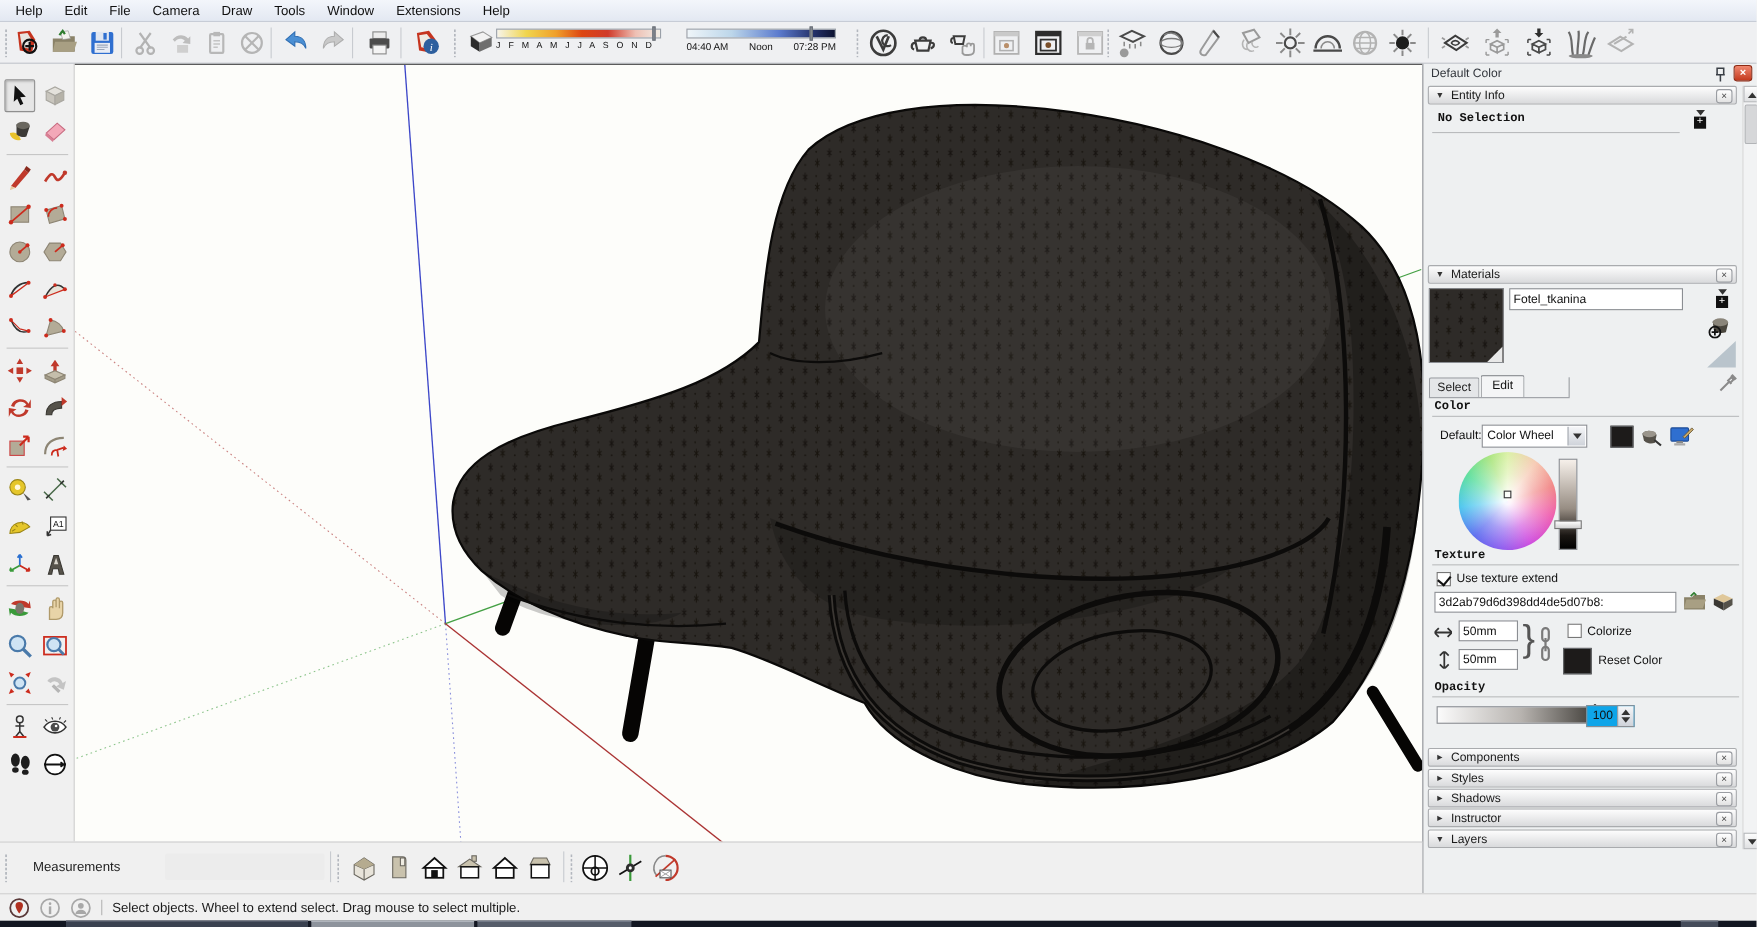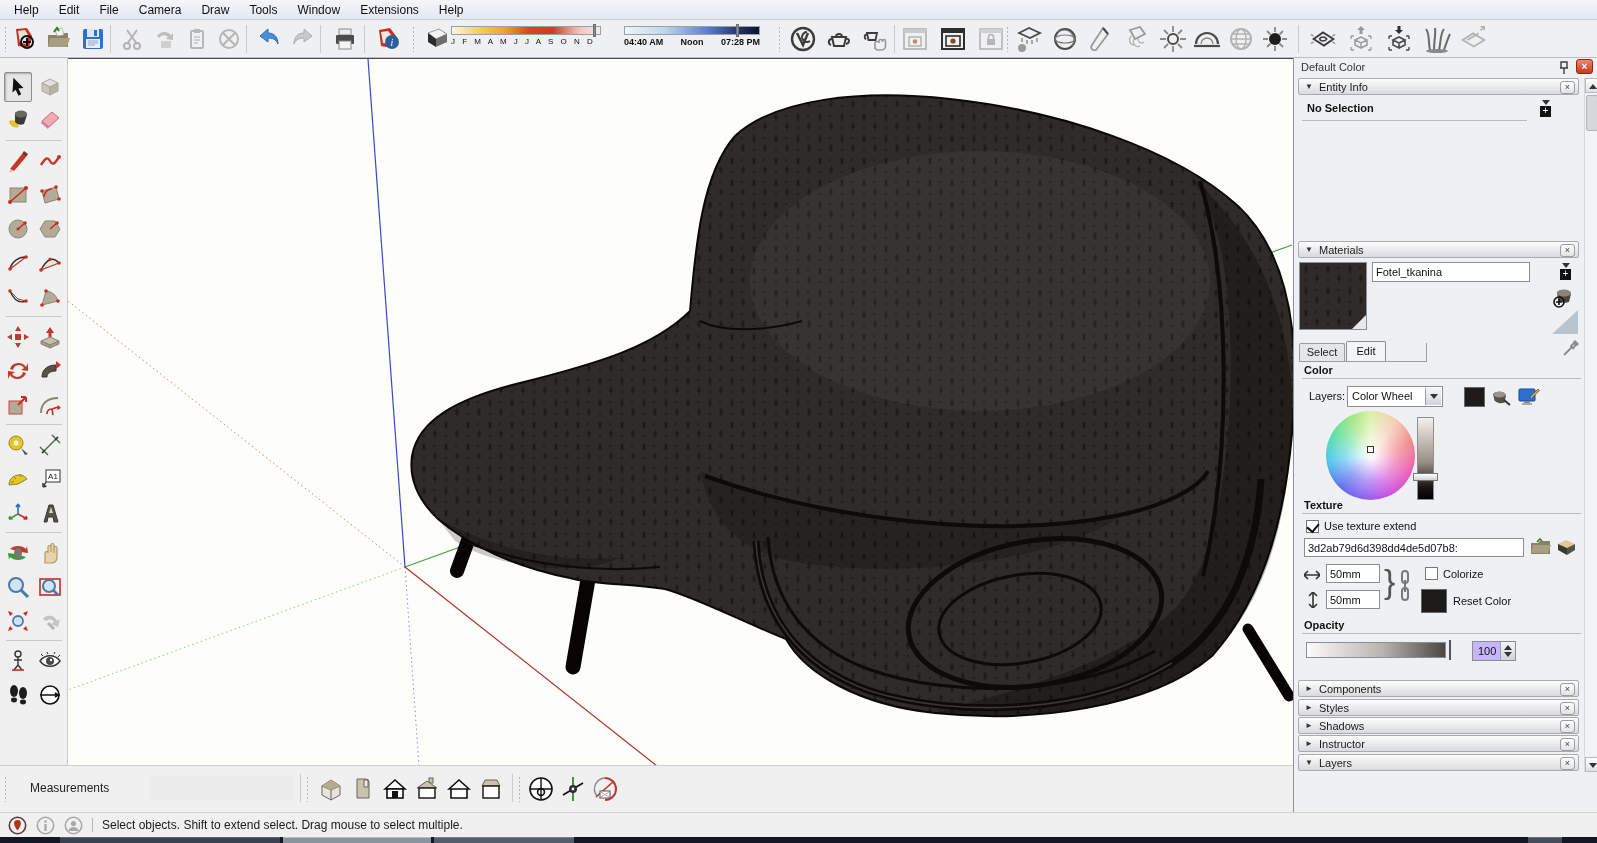--- a/index.html
+++ b/index.html
@@ -16,42 +16,42 @@
   
   #toolbar { position:absolute; top:20px; left:0; width:100%; height:38px;
     background:#eff0f2; border-bottom:1px solid #b9bdc4; }
   .handle { position:absolute; top:6px; width:3px; height:26px;
     background-image:radial-gradient(#b3b7be 1px, transparent 1px); background-size:3px 4px; }
   .vsep { position:absolute; top:5px; width:1px; height:28px; background:#c8cbd0; }
   .tbtn { position:absolute; top:4px; width:30px; height:30px; display:flex; align-items:center; justify-content:center; }
   .slider-wrap { position:absolute; top:6px; }
   .slider-bar { height:9px; border:1px solid #9aa0a8; }
   .slider-lbl { font-size:8px; color:#101010; margin-top:2px; white-space:nowrap; letter-spacing:2.5px; }
-  .time-lbls { font-size:9px; color:#101010; margin-top:2px; display:flex; justify-content:space-between; letter-spacing:0;font-weight:bold; }
+  .time-lbls { font-size:9px; color:#101010; margin-top:2px; display:flex; justify-content:space-between; letter-spacing:0; }
   .thumb { position:absolute; top:-2px; width:3px; height:13px; background:#8a8f97; border:1px solid #6a6f77; }
 
   
   #tools { position:absolute; left:0; top:58px; width:68px; height:707px; background:#f0f0f0; border-right:1px solid #c9c9c9; }
   .tool { position:absolute; width:28px; height:30px; display:flex; align-items:center; justify-content:center; }
   .tool.pressed { background:#e6e6e6; border:1px solid #8f8f8f; box-shadow:inset 1px 1px 2px rgba(0,0,0,.25); border-radius:2px; }
   .tsep { position:absolute; left:6px; width:56px; height:1px; background:#c6c6c6; }
 
   
   #viewport { position:absolute; left:68px; top:58px; width:1225px; height:707px;
     background:#fdfdfa; border-top:1px solid #4a4a4a; }
 
   
   #tray { position:absolute; left:1293px; top:58px; width:304px; height:754px; background:#eef0f1; border-left:1px solid #8e9196; }
   .tray-hdr { position:absolute; left:4px; width:281px; height:17px;
     background:linear-gradient(#fdfdfd,#d9dadc); border:1px solid #a9abae; border-radius:2px;
     display:flex; align-items:center; font-size:11px; color:#1a1a1a; }
   .tray-hdr .arr { width:20px; text-align:center; font-size:8px; color:#333; }
   .xbtn { position:absolute; right:3px; top:1.5px; width:15px; height:13px; background:linear-gradient(#fff,#e2e2e2);
     border:1px solid #9a9da2; border-radius:3px; font-size:9px; line-height:11px; text-align:center; color:#444; }
-  .bold11 { font-size:11px; font-weight:bold; color:#111; }
+  .bold11 { font-size:11px; font-weight:bold; color:#111;font-family:Liberation Mono, monospace; }
   .hline { position:absolute; height:1px; background:#b9bbbd; }
   .field { background:#fff; border:1px solid #8b8e93; font-size:11px; padding:2px 3px; color:#111; font-family:"Liberation Sans",sans-serif; }
   .cb { width:13px; height:13px; background:#fff; border:1px solid #777; position:absolute; }
   .cb.checked::after { content:""; position:absolute; left:2px; top:0px; width:6px; height:9px;
     border:solid #111; border-width:0 2px 2px 0; transform:rotate(40deg); }
   .swatch { background:#1d1b1a; border:1px solid #66686b; }
   .combo-btn { position:absolute; right:1px; top:1px; width:16px; height:17px; background:linear-gradient(#f5f6f8,#cfd3da); border-left:1px solid #9aa0a8; }
   .tri-dn { width:0; height:0; border-left:4px solid transparent; border-right:4px solid transparent; border-top:5px solid #333; position:absolute; }
   .tri-up { width:0; height:0; border-left:4px solid transparent; border-right:4px solid transparent; border-bottom:5px solid #333; position:absolute; }
 
@@ -712,21 +712,21 @@
   <div class="abs" style="left:52px;top:283px;width:40px;height:20px;background:#f4f5f6;border:1px solid #8b8e93;border-bottom:none;border-radius:2px 2px 0 0;text-align:center;font-size:11px;line-height:19px;color:#111">Edit</div>
   <div class="hline" style="left:5px;top:303px;width:128px;background:#9a9da2"></div>
   <div class="abs" style="left:132px;top:285px;width:1px;height:18px;background:#9a9da2"></div>
   <svg class="abs" style="left:268px;top:281px" width="18" height="18" viewBox="0 0 18 18">
       <path d="M2 16 L10 8 M10 8 l2 2 M12 4 l2 2 l-3 3 l-2 -2 Z" stroke="#8a8a8a" stroke-width="1.8" fill="none"></path>
       <path d="M13 1 l4 4 -2 2 -4 -4 Z" fill="#8a8a8a"></path>
     </svg>
 
   <div class="abs bold11" style="left:10px;top:306px">Color</div>
   <div class="hline" style="left:8px;top:320px;width:279px"></div>
-  <div class="abs" style="left:15px;top:332px;font-size:11px">Layers:</div>
+  <div class="abs" style="left:15px;top:332px;font-size:11px">Default:</div>
   <div class="abs" style="left:53px;top:328px;width:96px;height:21px;background:#fff;border:1px solid #8b8e93">
     <span class="abs" style="left:4px;top:3px;font-size:11px">Color Wheel</span>
     <span class="combo-btn">
         <span class="tri-dn" style="left:4px;top:6px"></span>
       </span>
   </div>
   <div class="abs swatch" style="left:170px;top:329px;width:21px;height:20px"></div>
   <svg class="abs" style="left:196px;top:328px" width="22" height="22" viewBox="0 0 22 22">
       <path d="M3 8 a7 4.5 0 0 1 13 1.5 l-1.5 7 a7 4.5 0 0 1 -10 -2 Z" fill="#55514a"></path>
       <ellipse cx="9.5" cy="8.5" rx="6" ry="3" fill="#9a958c"></ellipse>
@@ -777,21 +777,21 @@
     </svg>
   <div class="cb" style="left:131px;top:509px"></div>
   <div class="abs" style="left:149px;top:510px;font-size:11px">Colorize</div>
   <div class="abs swatch" style="left:127px;top:531px;width:26px;height:24px"></div>
   <div class="abs" style="left:159px;top:537px;font-size:11px">Reset Color</div>
 
   <div class="abs bold11" style="left:10px;top:561px">Opacity</div>
   <div class="hline" style="left:8px;top:575px;width:279px"></div>
   <div class="abs" style="left:12px;top:584px;width:140px;height:16px;border:1px solid #8b8e93;background:linear-gradient(90deg,#fbfbfb,#b7b3af 55%,#4a4742)"></div>
   <div class="abs" style="left:155px;top:582px;width:2px;height:20px;background:#555"></div>
-  <div class="abs" style="left:178px;top:583px;width:44px;height:20px;background:#c4b5fd;border:1px solid #8b8e93">
+  <div class="abs" style="left:148px;top:583px;width:44px;height:20px;background:#0ea5e9;border:1px solid #8b8e93">
     <span class="abs" style="left:5px;top:3px;font-size:11px">100</span>
     <span class="abs" style="right:0;top:0;width:15px;height:18px;background:linear-gradient(#f5f6f8,#cfd3da);border-left:1px solid #9aa0a8">
       <span class="tri-up" style="left:3px;top:3px"></span>
         <span class="tri-dn" style="left:3px;top:10px"></span>
     </span>
   </div>
 
   <div class="tray-hdr" style="top:622px">
     <span class="arr">►</span>
     <span>Components</span>
@@ -912,21 +912,21 @@
       <circle cx="9.5" cy="9.5" r="8.2" fill="none" stroke="#a8a8a8" stroke-width="1.6"></circle>
       <circle cx="9.5" cy="5.5" r="1.2" fill="#a8a8a8"></circle>
       <rect x="8.4" y="8" width="2.2" height="7" fill="#a8a8a8"></rect>
     </svg>
   <svg class="abs" style="left:64px;top:3px" width="19" height="19" viewBox="0 0 19 19">
       <circle cx="9.5" cy="9.5" r="8.2" fill="none" stroke="#a8a8a8" stroke-width="1.6"></circle>
       <circle cx="9.5" cy="7.5" r="2.6" fill="#a8a8a8"></circle>
       <path d="M4.5 15 a5 4 0 0 1 10 0 Z" fill="#a8a8a8"></path>
     </svg>
   <div class="abs" style="left:92px;top:5px;width:1px;height:14px;background:#b5b5b5"></div>
-  <div class="abs" style="left:102px;top:5px;font-size:12px;color:#1a1a1a">Select objects. Shift to extend select. Drag mouse to select multiple.</div>
+  <div class="abs" style="left:102px;top:5px;font-size:12px;color:#1a1a1a">Select objects. Wheel to extend select. Drag mouse to select multiple.</div>
 </div>
 
 <div id="taskbar">
   <div class="tseg" style="left:60px;width:220px;background:#3a4150;border-top:1px solid #5a6170"></div>
   <div class="tseg" style="left:283px;width:148px;background:#8d939c;border-top:1px solid #b7bcc4"></div>
   <div class="tseg" style="left:434px;width:140px;background:#565d6a;border-top:1px solid #7a8290"></div>
   <div class="tseg" style="left:1528px;width:34px;background:#454c5a;border-top:1px solid #6a7280"></div>
 </div>
 
 </body></html>

